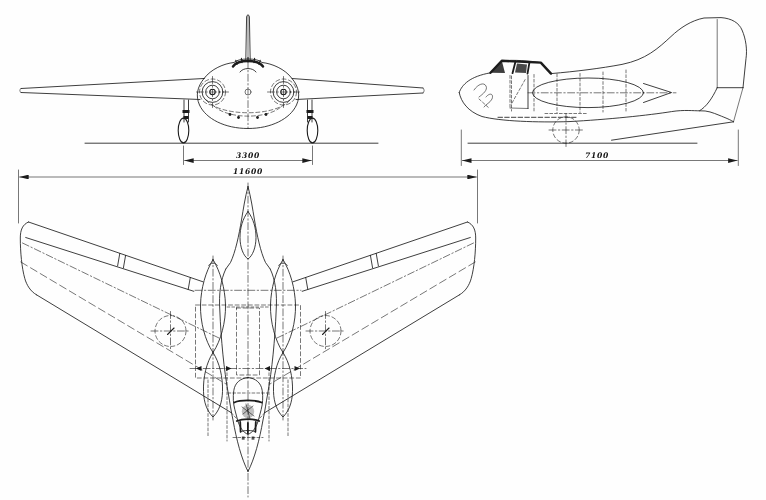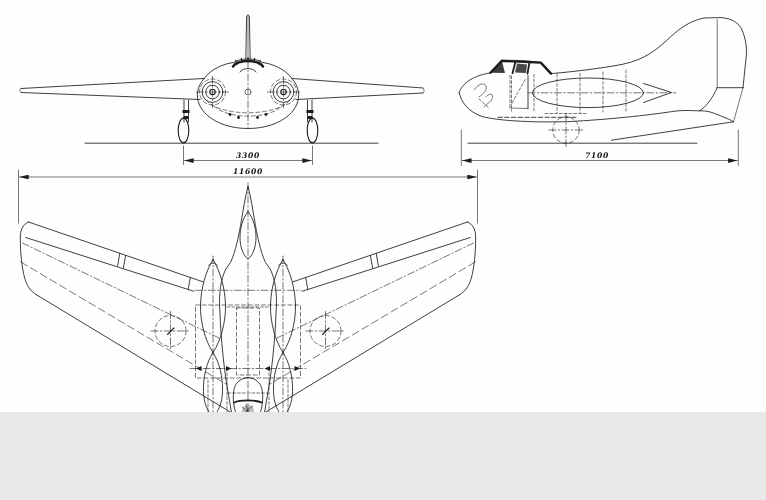--- a/index.html
+++ b/index.html
@@ -1,16 +1,16 @@
 <!DOCTYPE html>
 <html><head>
 <meta charset="utf-8">
 <style>
   html,body{margin:0;padding:0;background:#e8e8e8;}
-  .sheet{position:relative;width:766px;height:412px;background:#fefefe;overflow:hidden;
+  .sheet{position:relative;width:766px;height:500px;background:#fefefe;overflow:hidden;
          font-family:"DejaVu Sans",sans-serif;}
   svg{position:absolute;left:0;top:0;}
   .ln{stroke:#1c1c1c;stroke-width:.85;fill:none;stroke-linecap:round;stroke-linejoin:round;}
   .thin{stroke-width:.6;}
   .med{stroke-width:1.1;}
   .bold{stroke-width:2.4;}
   .b2{stroke-width:1.8;}
   .dash{stroke-dasharray:4 2.6;}
   .dashdot{stroke-dasharray:7 2.4 1.4 2.4;}
   .ldash{stroke-dasharray:7.5 3.8;}

